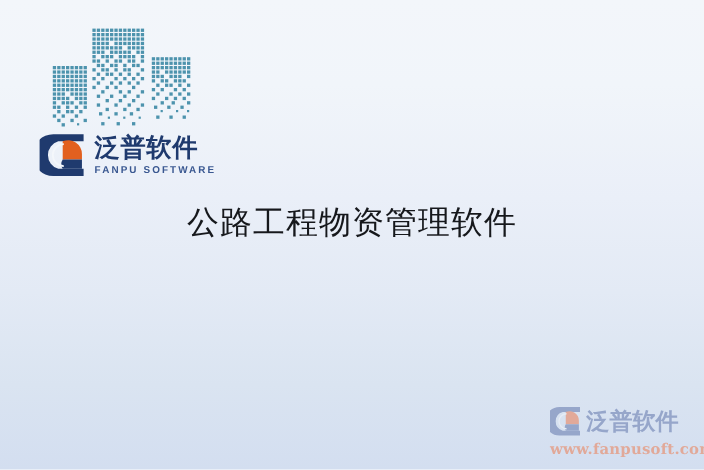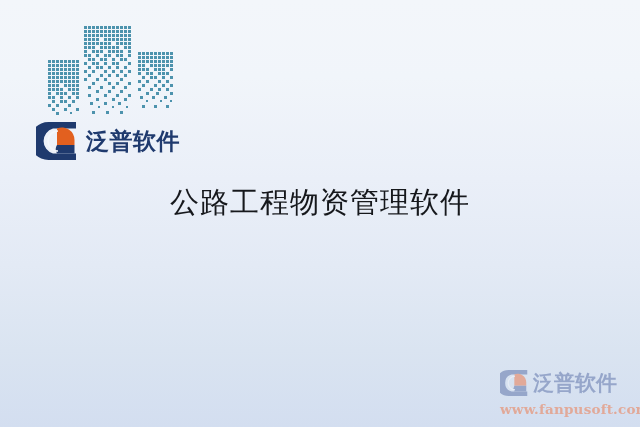--- a/index.html
+++ b/index.html
@@ -464,20 +464,21 @@
     <div id="brand-mark">
       <svg width="44" height="40" viewBox="0 0 44 40" xmlns="http://www.w3.org/2000/svg" aria-hidden="true">
         <path d="M12.5 1 L40 1 L40 7.5 L17 7.5 A13 13 0 0 0 17 32.5 L40 32.5 L40 39 L12.5 39 A19 19 0 0 1 12.5 1 Z" fill="#1f3a6e"></path>
         <path d="M21 7.5 A12.5 12.5 0 0 1 38.5 19 L38.5 24 L21 24 Z" fill="#e2601f"></path>
         <path d="M21 24 L38.5 24 L38.5 32.5 L21 32.5 A8 8 0 0 1 21 24 Z" fill="#1f3a6e"></path>
         <path d="M22 10 A10 10 0 0 0 22 30" fill="none" stroke="#f4f7fb" stroke-width="1.6"></path>
       </svg>
     </div>
     <div id="brand-words">
       <div id="brand-cn">泛普软件</div>
+      <div id="brand-en">FANPU SOFTWARE</div>
     </div>
   </div>
 
   <div id="headline">
     <div class="line">公路工程物资管理软件</div>
   </div>
 
   <div id="watermark">
     <div id="watermark-top">
       <div id="wm-mark">

